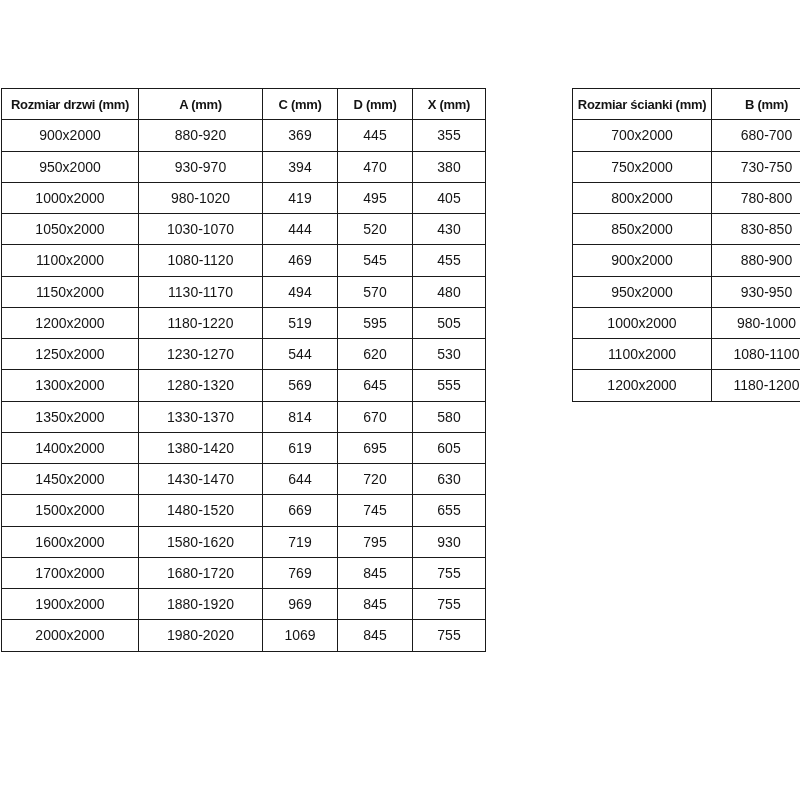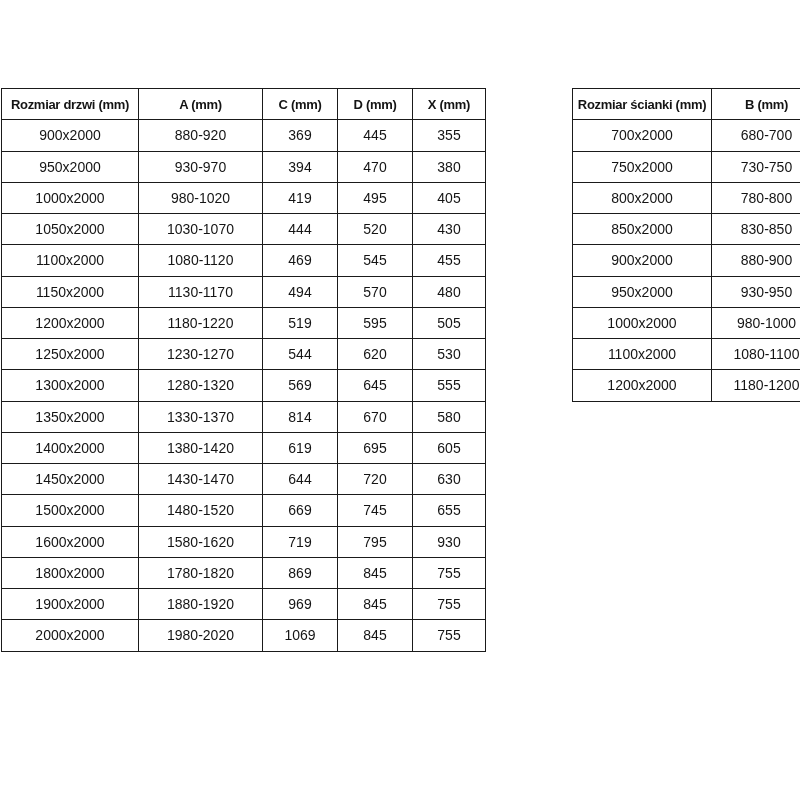--- a/index.html
+++ b/index.html
@@ -160,23 +160,23 @@
           <td>655</td>
         </tr>
         <tr>
           <td>1600x2000</td>
           <td>1580-1620</td>
           <td>719</td>
           <td>795</td>
           <td>930</td>
         </tr>
         <tr>
-          <td>1800x2000</td>
-          <td>1780-1820</td>
-          <td>869</td>
+          <td>1700x2000</td>
+          <td>1680-1720</td>
+          <td>769</td>
           <td>845</td>
           <td>755</td>
         </tr>
         <tr>
           <td>1900x2000</td>
           <td>1880-1920</td>
           <td>969</td>
           <td>845</td>
           <td>755</td>
         </tr>

